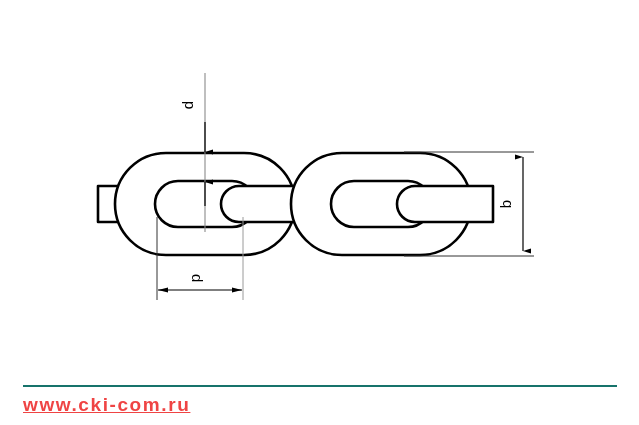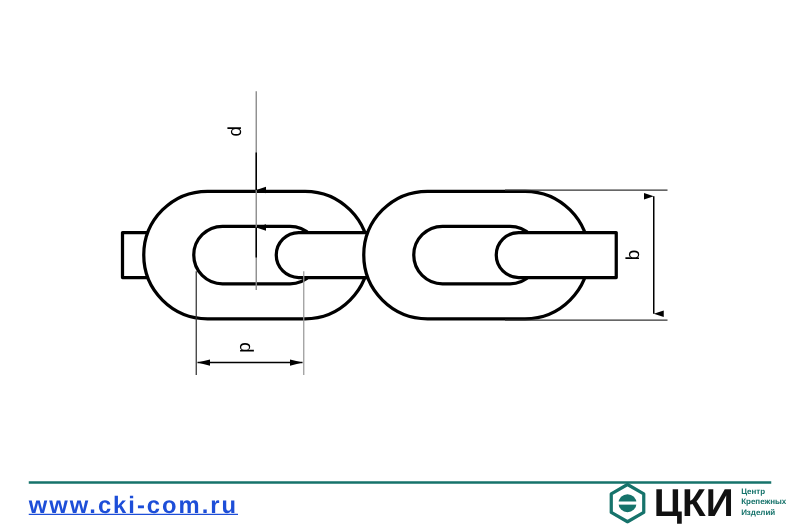--- a/index.html
+++ b/index.html
@@ -34,21 +34,21 @@
     left:23px; top:25px;
     width:594px; height:2px;
     background:#16736b;
   }
   #site-url {
     position:absolute;
     left:23px; top:34px;
     font-size:19px;
     font-weight:bold;
     letter-spacing:1.6px;
-    color:#1d4ed8;
+    color:#ef4444;
     white-space:nowrap;
     font-family:"Liberation Sans", sans-serif;
   }
   #brand-block {
     position:absolute;
     right:10px; top:24px;
     height:36px;
     display:flex;
     align-items:center;
     gap:6px;
@@ -161,34 +161,15 @@
 
     </svg>
   </div>
 
   <div id="footer">
 
     <div id="footer-divider"></div>
 
     <a id="site-url" href="#">www.cki-com.ru</a>
 
-    <div id="brand-block">
-
-      <svg id="brand-mark" width="30" height="33" viewBox="0 0 30 33">
-
-        <path d="M15,1.6 L28.0,9.1 L28.0,23.9 L15,31.4 L2.0,23.9 L2.0,9.1 Z" fill="none" stroke="#16736b" stroke-width="2.6" stroke-linejoin="round"></path>
-
-        <circle cx="15" cy="16.5" r="7.2" fill="#16736b"></circle>
-        <rect x="7.3" y="15.2" width="15.4" height="2.5" fill="#ffffff"></rect>
-      </svg>
-
-      <div id="brand-name">ЦКИ</div>
-
-      <div id="brand-tagline">
-        <span>Центр</span>
-        <span>Крепежных</span>
-        <span>Изделий</span>
-      </div>
-
-    </div>
   </div>
 
 </div>
 
 </body></html>

